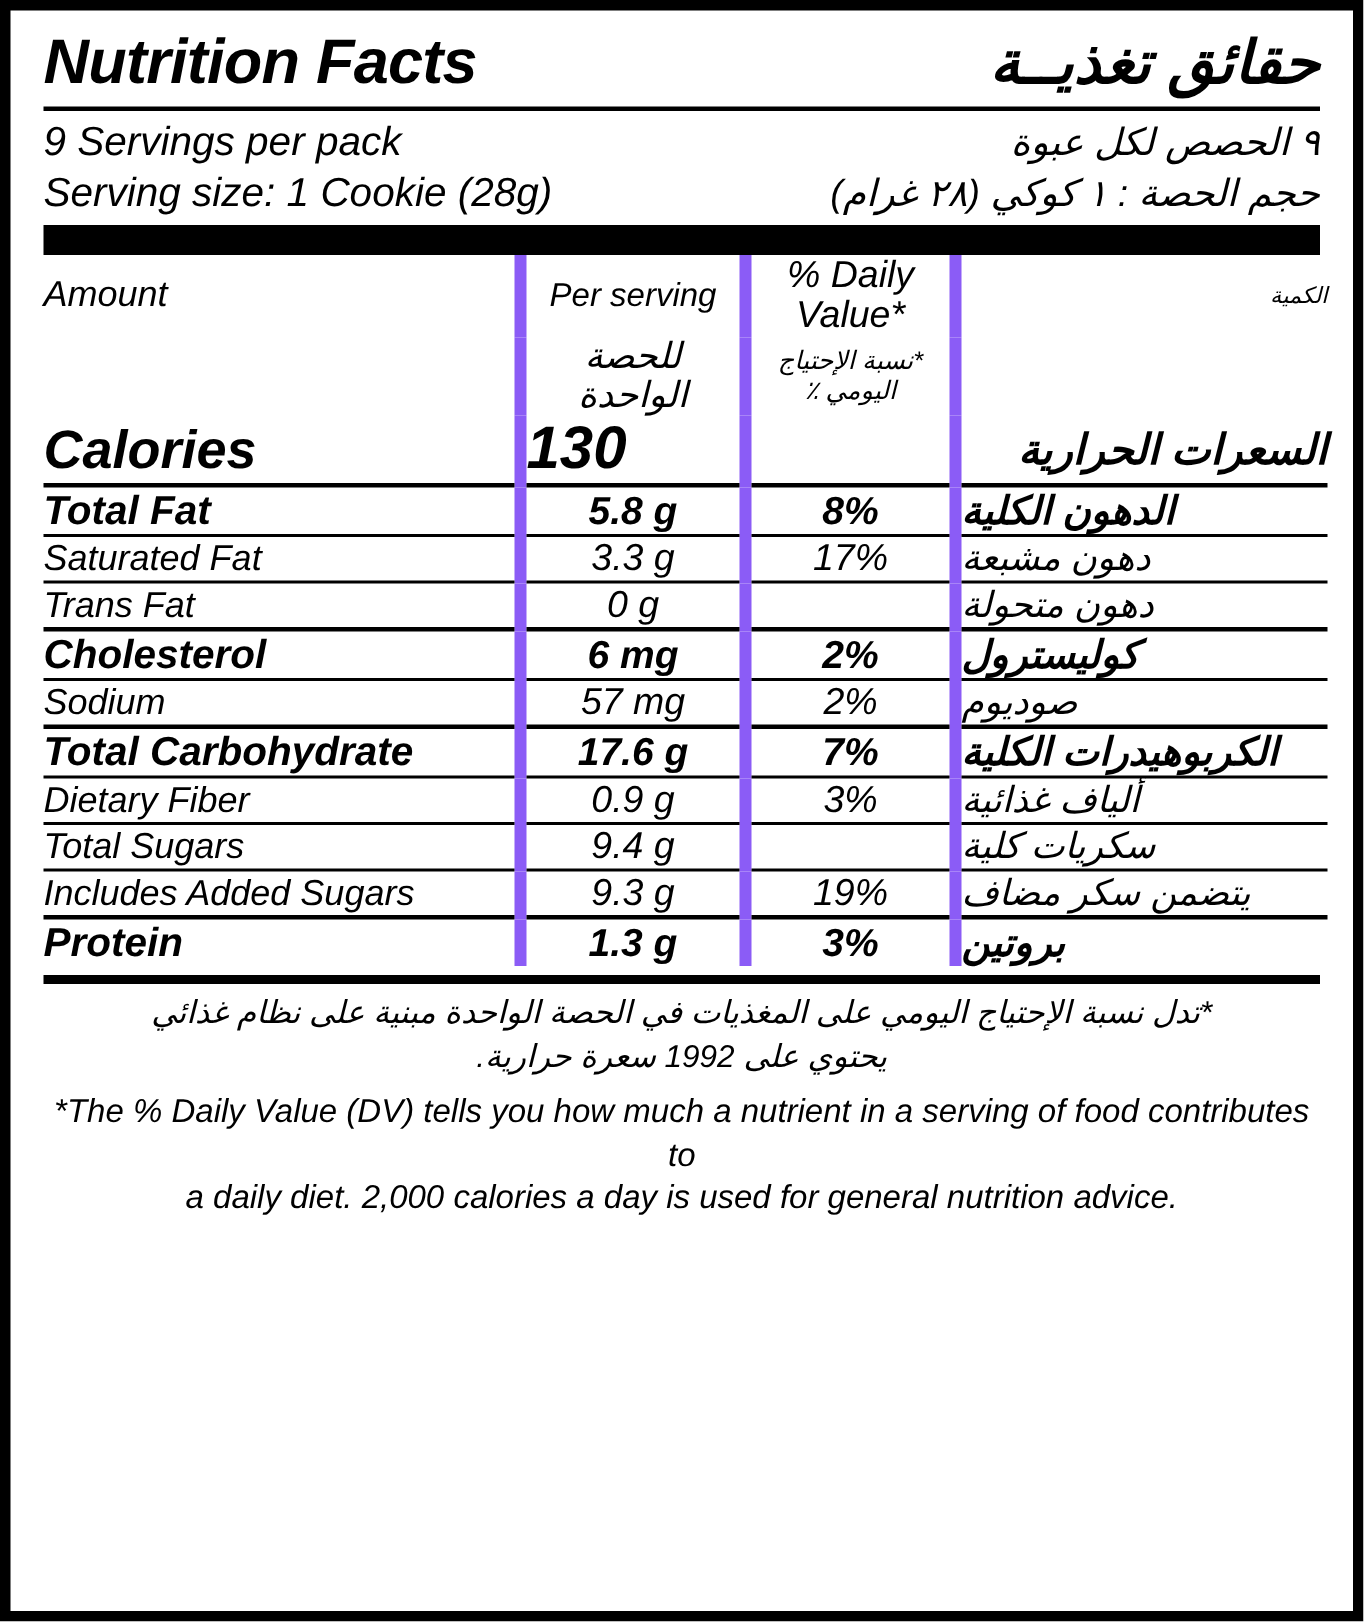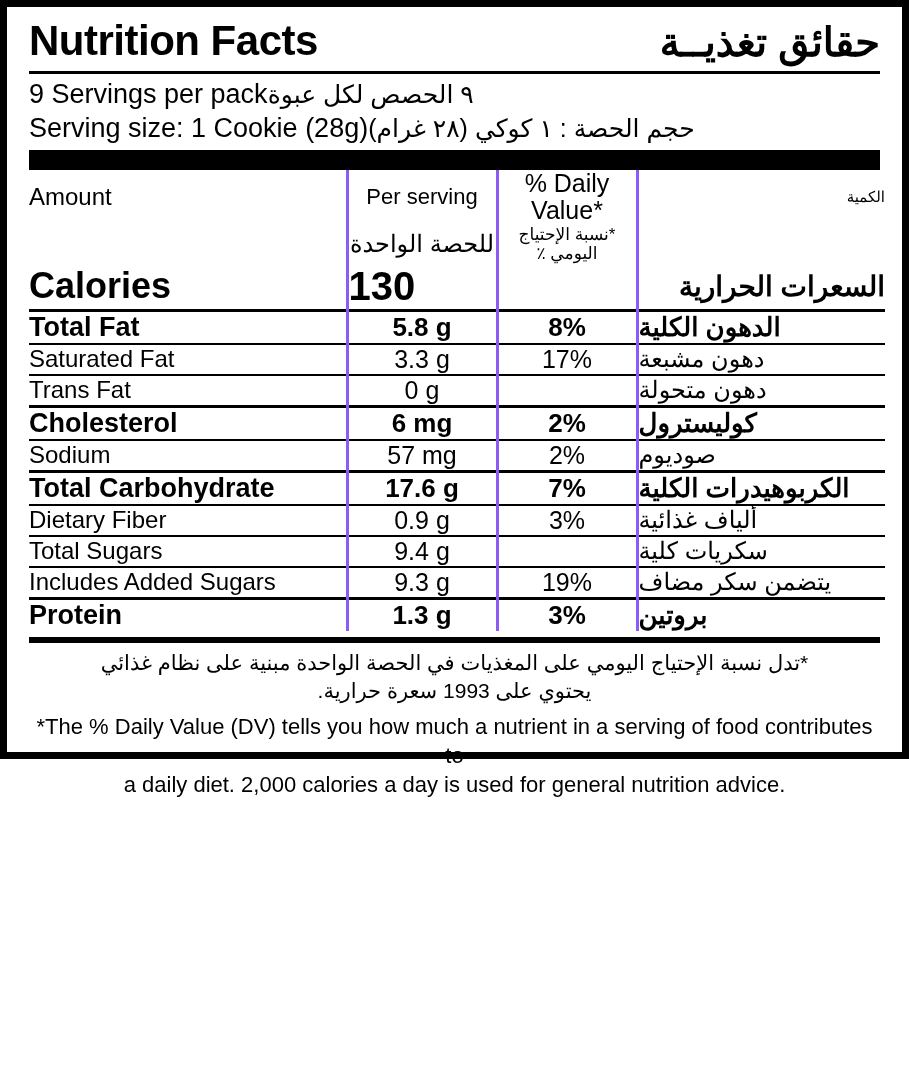--- a/index.html
+++ b/index.html
@@ -10,25 +10,26 @@
   body {
     width: 909px;
     height: 1081px;
     font-family: "Liberation Sans", sans-serif;
     color: #000000;
     overflow: hidden;
   }
   .panel {
     box-sizing: border-box;
     width: 909px;
-    height: 759px;
+    height: 1081px;
     border: 7px solid #000000;
     padding: 12px 22px 6px 22px;
     display: flex;
     flex-direction: column;
+    font-style: italic;
   }
 
   
   .hdr-row {
     display: flex;
     align-items: flex-end;
     justify-content: space-between;
   }
   .title-en {
     font-size: 42px;
@@ -50,20 +51,21 @@
     border-top: 6px solid #000;
     margin: 6px 0 0 0;
   }
   .rule-thick {
     border-top: 20px solid #000;
     margin: 4px 0 0 0;
   }
   .serv-row {
     display: flex;
     align-items: baseline;
+    justify-content: space-between;
     font-size: 27px;
     line-height: 1.25;
   }
   .serv-row .ar {
     direction: rtl;
     font-size: 25px;
   }
 
   
   table.nf {
@@ -78,21 +80,21 @@
   col.c-en   { width: 318px; }
   col.c-ser  { width: 150px; }
   col.c-dv   { width: 140px; }
   col.c-ar   { width: 248px; }
 
   .cell-en   { padding: 5px 0 5px 6px; }
   .cell-ser  { text-align: center; }
   .cell-dv   { text-align: center; }
   .cell-ar   { text-align: left; direction: rtl; padding-right: 6px; }
 
-  .divcol-l { border-left: 3px solid #8b5cf6; }
+  .divcol-l { border-left: 8px solid #8b5cf6; }
 
   .row-line td { border-top: 3px solid #000; }
   .row-line-thin td { border-top: 2px solid #000; }
 
   
   .t-major { font-size: 27px; font-weight: bold; }
   .t-major-ar { font-size: 26px; font-weight: bold; }
   .t-sub { font-size: 24px; font-weight: normal; padding-left: 22px; }
   .t-sub2 { font-size: 24px; font-weight: normal; padding-left: 40px; }
   .t-sub-ar { font-size: 24px; font-weight: normal; }
@@ -249,21 +251,21 @@
         <td class="cell-dv t-val divcol-l">3%</td>
         <td class="cell-ar t-major-ar divcol-l">بروتين</td>
       </tr>
     </tbody>
   </table>
 
   <div class="rule-mid"></div>
 
   <div class="foot-ar">
     <div>*تدل نسبة الإحتياج اليومي على المغذيات في الحصة الواحدة مبنية على نظام غذائي</div>
-    <div>يحتوي على 1993 سعرة حرارية.</div>
+    <div>يحتوي على 1992 سعرة حرارية.</div>
   </div>
 
   <div class="foot-en">
     <div>*The % Daily Value (DV) tells you how much a nutrient in a serving of food contributes to</div>
     <div>a daily diet. 2,000 calories a day is used for general nutrition advice.</div>
   </div>
 
   <div class="spacer"></div>
 </div>
 

